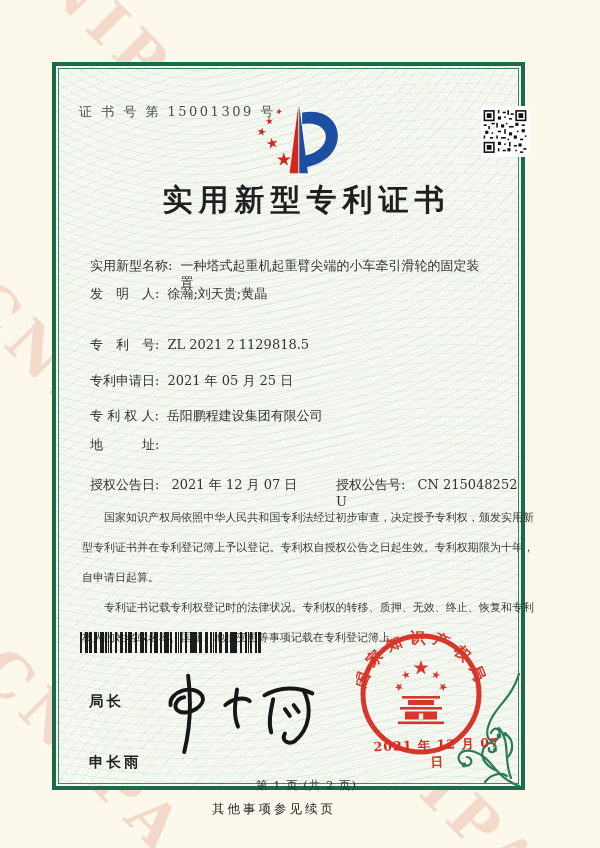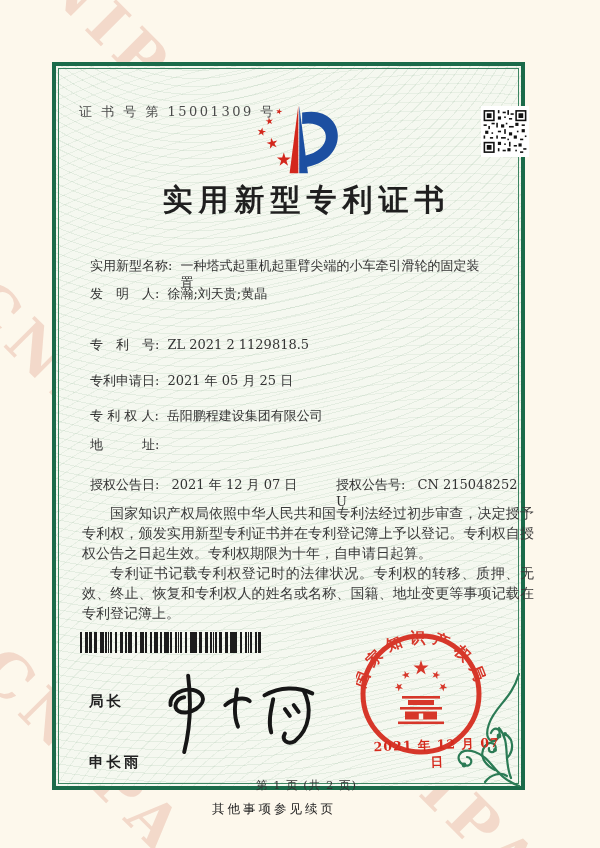--- a/index.html
+++ b/index.html
@@ -48,21 +48,21 @@
     font-size:13px;color:#333;line-height:17px;display:flex;
   }
   .flabel{flex:none;margin-right:8px;white-space:nowrap;}
   .fvalue{flex:1;}
   .grant-row{position:absolute;left:86px;top:472px;width:440px;font-size:13px;color:#333;}
   .grant-no{position:absolute;left:246px;top:0;}
 
   
   .paras{
     position:absolute;left:78px;top:499px;width:452px;
-    font-size:14px;line-height:20px;color:#3a3a3a;text-align:justify;
+    font-size:11px;line-height:30px;color:#3a3a3a;text-align:justify;
   }
   .paras p{margin:0;text-indent:2em;}
 
   
   .barcode{
     position:absolute;left:76px;top:628px;width:181px;height:21px;
     background-image:
       repeating-linear-gradient(90deg,#1c1c1c 0 2px,transparent 2px 5px),
       repeating-linear-gradient(90deg,#1c1c1c 0 1px,transparent 1px 7px),
       repeating-linear-gradient(90deg,transparent 0 9px,#1c1c1c 9px 11px,transparent 11px 13px);

